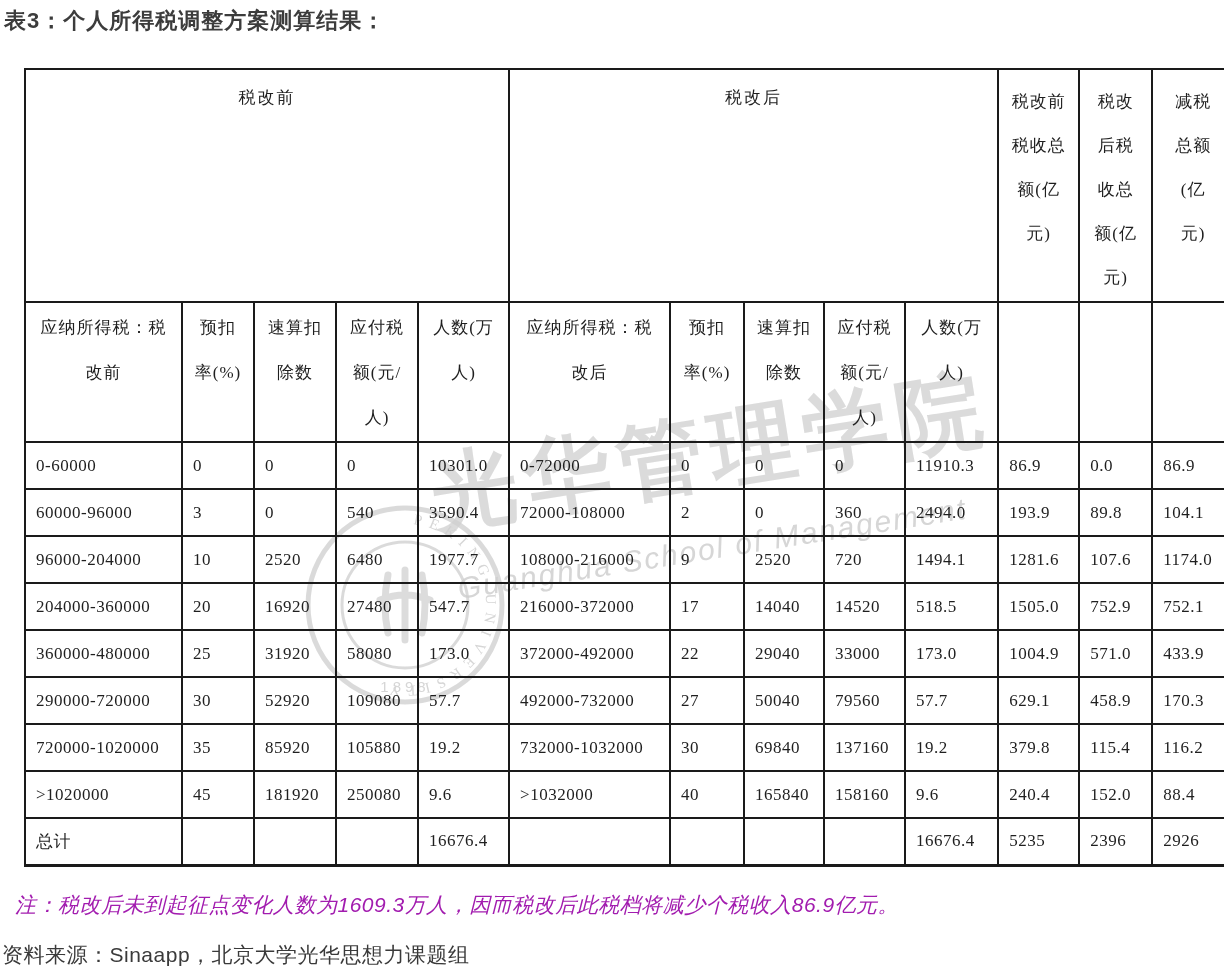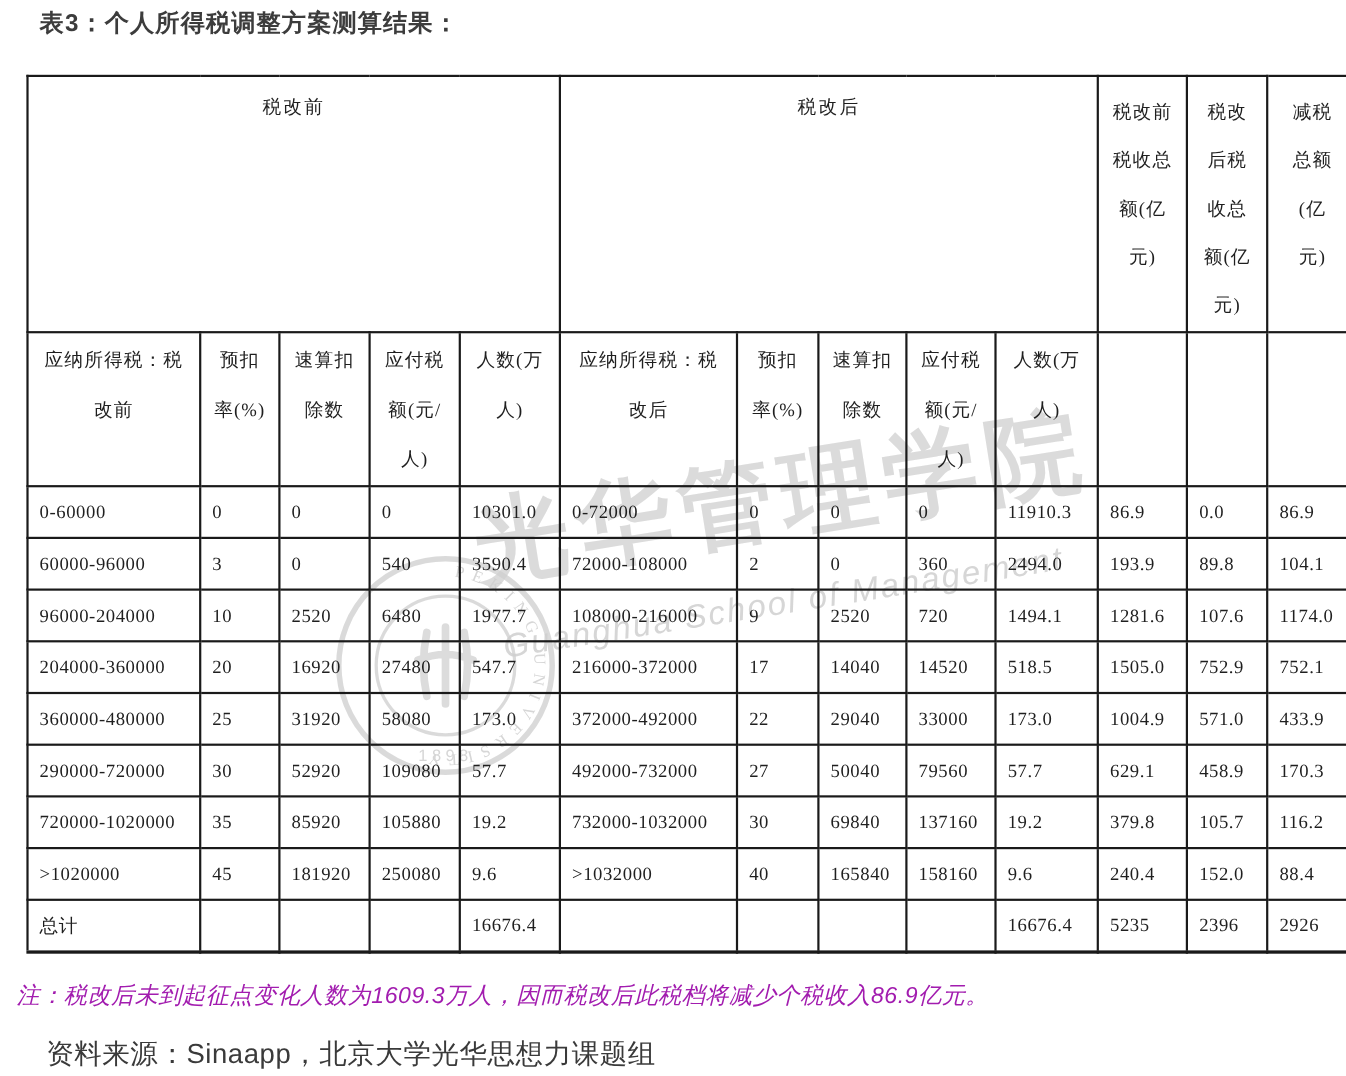--- a/index.html
+++ b/index.html
@@ -8,21 +8,20 @@
     background:#ffffff;
     font-family:"Liberation Sans","DejaVu Sans",sans-serif;
     position:relative;
     overflow:hidden;
     color:#222;
   }
   .page-title{
     position:absolute;left:4px;top:6px;
     font-size:22px;font-weight:700;color:#3c3c3c;
     letter-spacing:1px;
-    margin-left:32px;
   }
   
   .watermark{position:absolute;left:0;top:0;width:1224px;height:978px;z-index:0;pointer-events:none;}
   .wm-main{
     position:absolute;left:432px;top:438px;
     font-size:86px;font-weight:700;color:#d0d0d0;opacity:.75;
     letter-spacing:8px;white-space:nowrap;
     transform:rotate(-9deg);transform-origin:left center;
   }
   .wm-script{
@@ -63,21 +62,21 @@
     padding:0 2px 0 10px;text-align:left;vertical-align:middle;
     letter-spacing:.5px;
   }
   
   .note-line{
     position:absolute;left:15px;top:891px;
     font-size:21px;color:#a21caf;letter-spacing:.5px;font-style:italic;
   }
   .source-line{
     position:absolute;left:2px;top:941px;
-    font-size:25px;color:#3a3a3a;letter-spacing:.5px;margin-left:40px;
+    font-size:21px;color:#3a3a3a;letter-spacing:.5px;
   }
 </style>
 </head>
 <body>
 
 <div class="page-title">表3：个人所得税调整方案测算结果：</div>
 
 <div class="watermark">
   <svg class="wm-seal" width="210" height="210" viewBox="0 0 210 210">
     <defs>
@@ -254,21 +253,21 @@
           <td>35</td>
           <td>85920</td>
           <td>105880</td>
           <td>19.2</td>
           <td>732000-1032000</td>
           <td>30</td>
           <td>69840</td>
           <td>137160</td>
           <td>19.2</td>
           <td>379.8</td>
-          <td>105.7</td>
+          <td>115.4</td>
           <td>116.2</td>
         </tr>
         <tr>
           <td>&gt;1020000</td>
           <td>45</td>
           <td>181920</td>
           <td>250080</td>
           <td>9.6</td>
           <td>&gt;1032000</td>
           <td>40</td>

